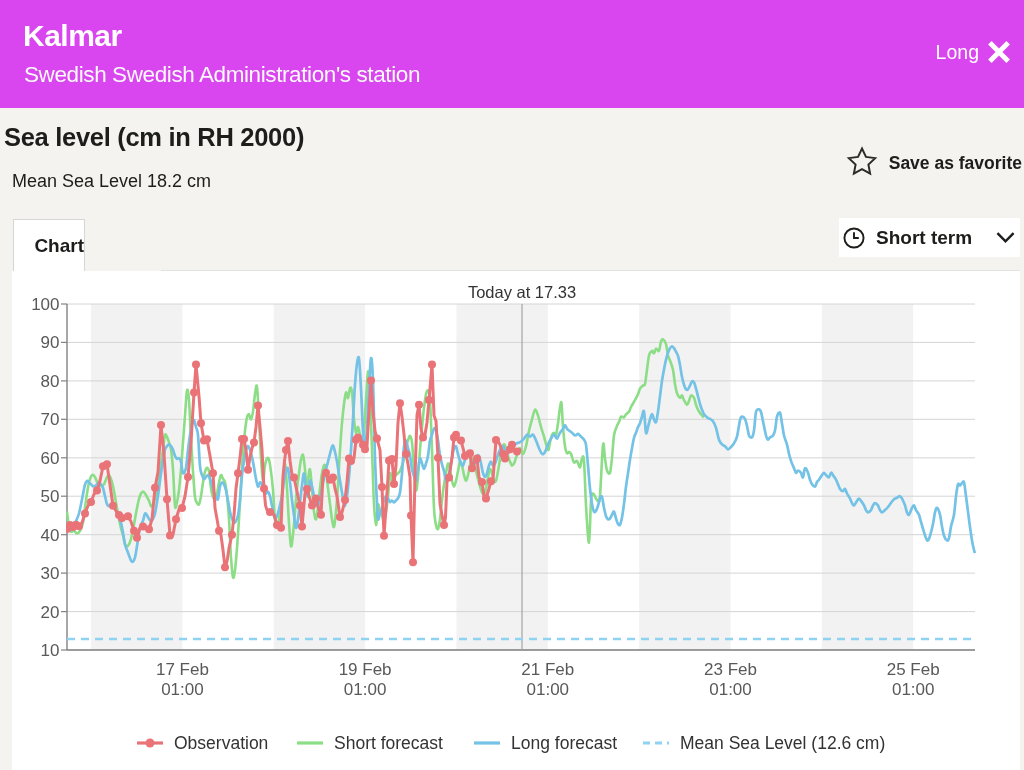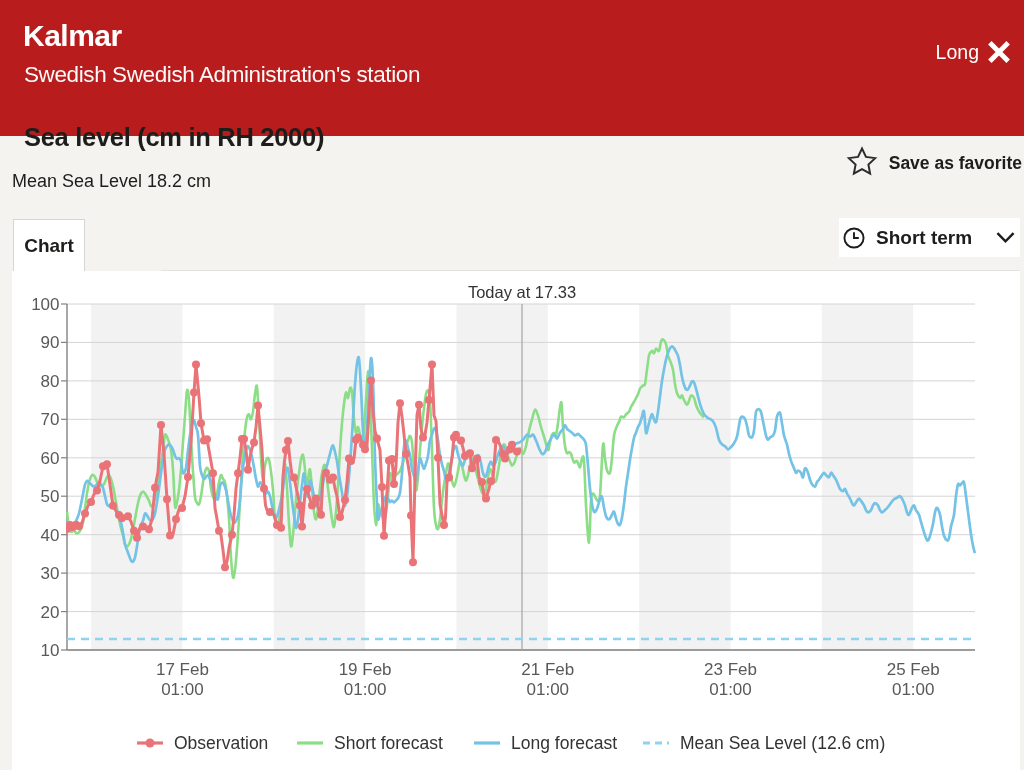--- a/index.html
+++ b/index.html
@@ -1,28 +1,28 @@
 <!DOCTYPE html>
 <html><head><meta charset="utf-8">
 <style>
  *{margin:0;padding:0;box-sizing:border-box}
  html,body{width:1024px;height:770px;overflow:hidden;background:#f4f3f0;
    font-family:"Liberation Sans",sans-serif;color:#1d1d1b}
- .hdr{position:absolute;top:0;left:0;width:1024px;height:136px;background:#b91c1c;color:#fff}
+ .hdr{position:absolute;top:0;left:0;width:1024px;height:108px;background:#d946ef;color:#fff}
  .hdr h1{position:absolute;left:23px;top:19px;font-size:30px;letter-spacing:-.5px}
  .hdr .sub{position:absolute;left:24px;top:62px;font-size:22.5px;font-weight:400;color:#fafafa;letter-spacing:-.4px}
  .close{position:absolute;right:45px;top:41px;font-size:19.5px;color:#fff}
  .xico{position:absolute;right:13px;top:40px;width:24px;height:24px}
- .h2row{position:absolute;left:24px;top:123px;font-size:25.5px;font-weight:700;letter-spacing:-.3px}
+ .h2row{position:absolute;left:4px;top:123px;font-size:25.5px;font-weight:700;letter-spacing:-.3px}
  .msl{position:absolute;left:12px;top:171px;font-size:18px}
  .fav{position:absolute;right:2px;top:146px;height:32px}
  .fav span{position:absolute;right:0;top:7px;font-size:17.5px;font-weight:700;white-space:nowrap}
  .fav svg{position:absolute;right:144px;top:0}
  .tabs{position:absolute;left:13px;top:219px;height:52px}
- .tab{float:left;height:52px;line-height:52px;text-align:center;font-size:19px;font-weight:700}
+ .tab{float:left;height:52px;line-height:52px;text-align:right;font-size:19px;font-weight:700}
  .tab.on{width:72px;background:#fff;border:1px solid #d6d6d4;border-bottom:none}
  .tab.off{width:70px;background:#1d1d1b;color:#fff;margin-left:5px}
  .panel{position:absolute;left:12px;top:271px;width:1008px;height:499px;background:#fff}
  .tabline{position:absolute;left:161px;top:270px;width:859px;height:1px;background:#e2e2e0}
  .dd{position:absolute;left:839px;top:218px;width:181px;height:39px;background:#fff}
  .dd .txt{position:absolute;left:37px;top:9px;font-size:19px;font-weight:700}
 </style></head>
 <body>
 <div class="panel"></div>
 <div class="tabline"></div>

